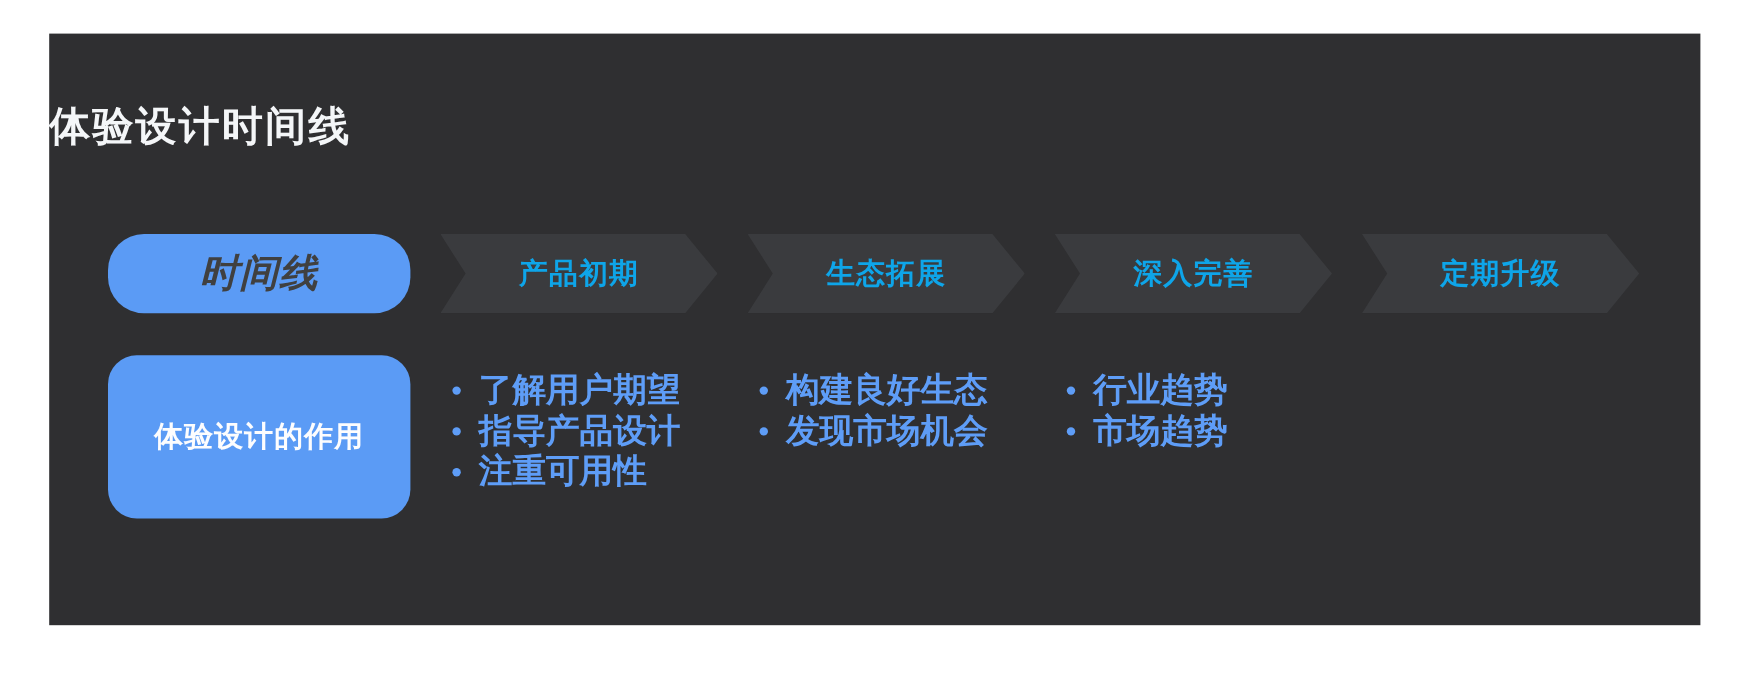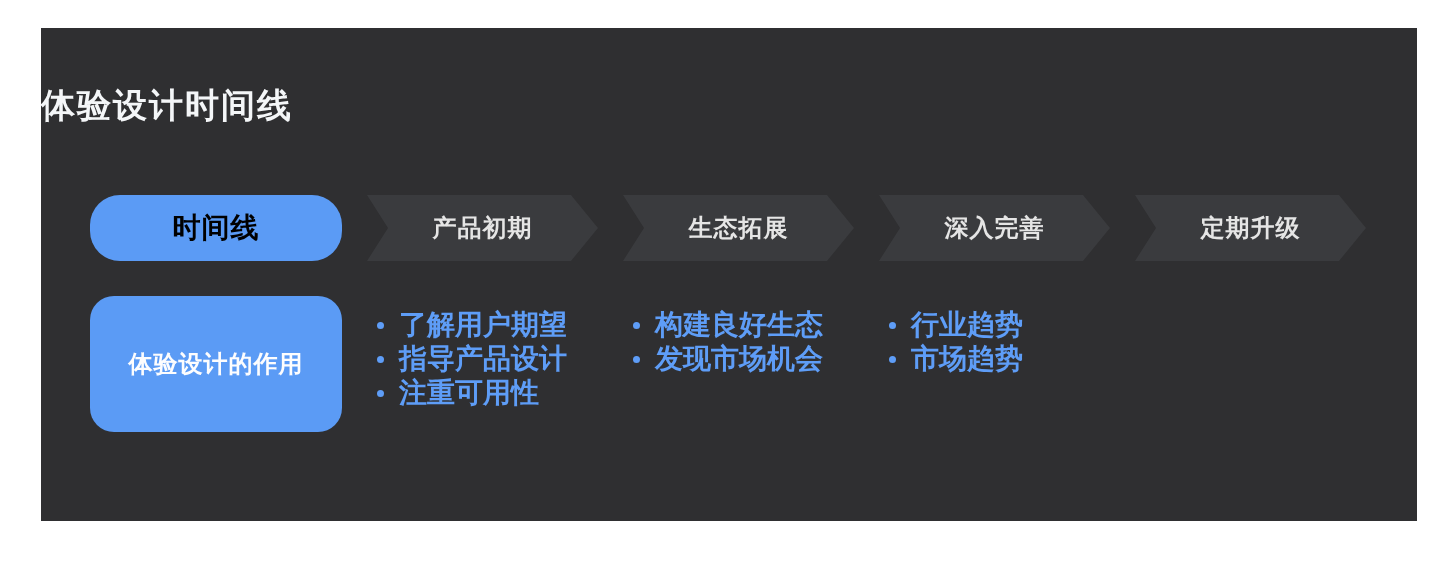--- a/index.html
+++ b/index.html
@@ -38,36 +38,37 @@
   }
 
   .pill {
     width: 252px;
     flex: 0 0 252px;
     background: #5b9bf5;
     border-radius: 30px;
     display: flex;
     align-items: center;
     justify-content: center;
-    color: #000000;
-    font-size: 28px;
+    color: #404040;
+    font-size: 32px;
     font-weight: 700;
     letter-spacing: 1px;
     cursor: default;
+    font-style: italic;
   }
 
   .arrow {
     flex: 0 0 231px;
     width: 231px;
     background: #3a3b3e;
     clip-path: polygon(0 0, calc(100% - 27px) 0, 100% 50%, calc(100% - 27px) 100%, 0 100%, 21px 50%);
     display: flex;
     align-items: center;
     justify-content: center;
-    color: #e5e5e5;
+    color: #0ea5e9;
     font-size: 24px;
     font-weight: 700;
     letter-spacing: 1px;
   }
 
   .content-row {
     position: absolute;
     top: 268px; left: 49px;
     width: 1276px;
     display: flex;

